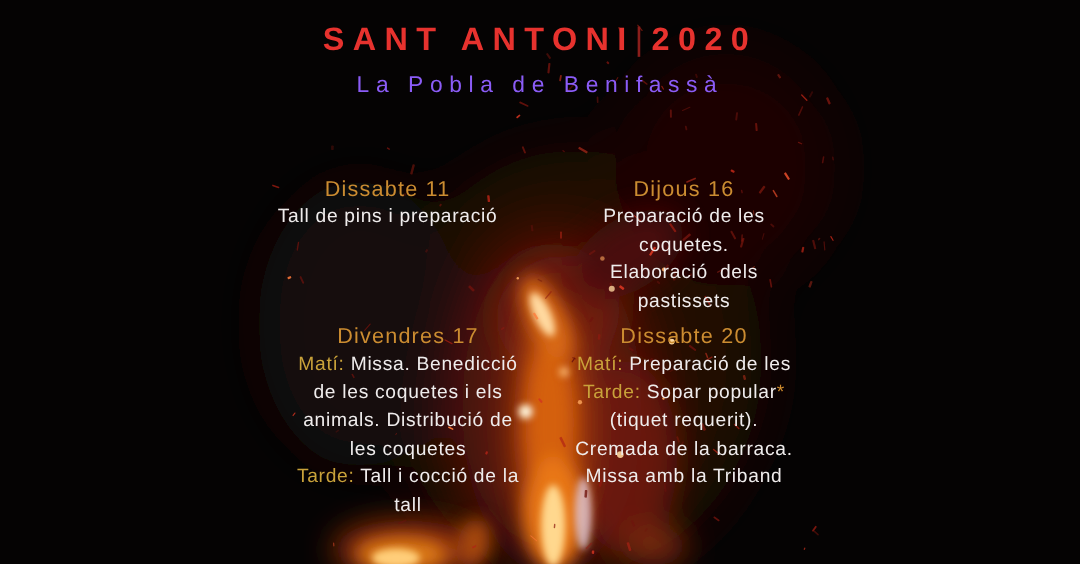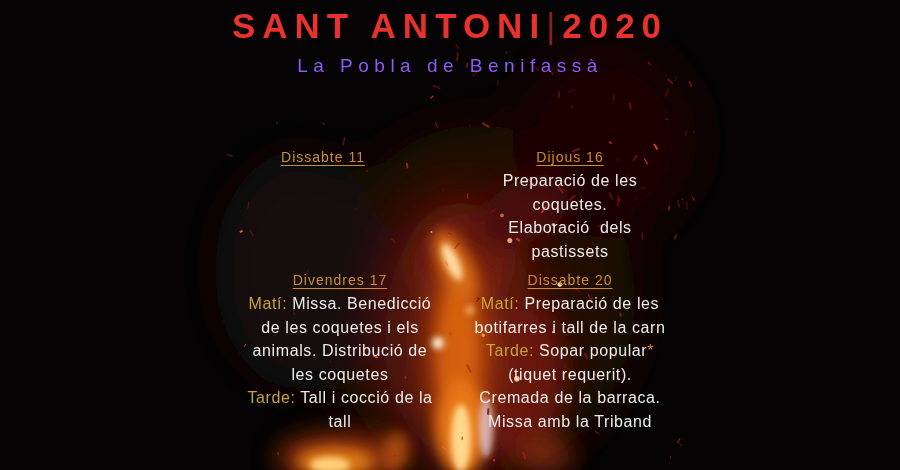--- a/index.html
+++ b/index.html
@@ -5,36 +5,36 @@
   html,body{margin:0;padding:0;background:#000;}
   .stage{
     position:relative;width:900px;height:470px;overflow:hidden;
     background:#050303;font-family:"Liberation Sans",sans-serif;
   }
   .fire{position:absolute;left:0;top:0;width:900px;height:470px;display:block;}
   .content{position:absolute;left:0;top:0;width:900px;height:470px;}
 
   .header{position:absolute;left:150px;top:6px;width:600px;text-align:center;}
   .title{
-    margin:0;font-size:35px;font-weight:bold;letter-spacing:7px;
+    margin:12px;font-size:27px;font-weight:bold;letter-spacing:7px;
     color:#e7322e;line-height:1.15;white-space:pre;
   }
   .title .bar{color:#8a1e1b;font-weight:400;}
   .subtitle{
     margin-top:9px;font-size:19px;letter-spacing:5.5px;color:#8b5cf6;white-space:pre;
   }
 
   .block{position:absolute;width:244px;text-align:center;}
   .b1{left:201px;top:145px;}
   .b2{left:448px;top:145px;}
   .b3{left:218px;top:268px;}
   .b4{left:448px;top:268px;}
   .day{
-    display:inline-block;font-size:14px;letter-spacing:1px;color:#cb8c31;
-    text-decoration:underline;text-underline-offset:3px;line-height:24px;
+    display:inline-block;font-size:18px;letter-spacing:1px;color:#cb8c31;
+    text-underline-offset:3px;line-height:24px;
   }
   .line{
     font-size:16px;letter-spacing:.6px;line-height:23.5px;
     color:#efecec;white-space:pre;
   }
   .pfx{color:#c9a23a;}
   .sfx{color:#cf8c2e;}
 </style>
 </head>
 <body>
@@ -229,20 +229,21 @@
 
   <div class="content">
 
     <div class="header">
       <h1 class="title"><span>SANT ANTONI</span><span class="bar">|</span><span>2020</span></h1>
       <div class="subtitle">La Pobla de Benifassà</div>
     </div>
 
     <section class="block b1">
       <div class="day">Dissabte 11</div>
+      <div class="line"><span class="pfx"></span><span class="txt">Tall de pins i preparació</span><span class="sfx"></span></div>
     </section>
 
     <section class="block b2">
       <div class="day">Dijous 16</div>
       <div class="line"><span class="pfx"></span><span class="txt">Preparació de les</span><span class="sfx"></span></div>
       <div class="line"><span class="pfx"></span><span class="txt">coquetes.</span><span class="sfx"></span></div>
       <div class="line"><span class="pfx"></span><span class="txt">Elaboració  dels</span><span class="sfx"></span></div>
       <div class="line"><span class="pfx"></span><span class="txt">pastissets</span><span class="sfx"></span></div>
     </section>
 
@@ -252,21 +253,20 @@
       <div class="line"><span class="pfx"></span><span class="txt">de les coquetes i els</span><span class="sfx"></span></div>
       <div class="line"><span class="pfx"></span><span class="txt">animals. Distribució de</span><span class="sfx"></span></div>
       <div class="line"><span class="pfx"></span><span class="txt">les coquetes</span><span class="sfx"></span></div>
       <div class="line"><span class="pfx">Tarde: </span><span class="txt">Tall i cocció de la</span><span class="sfx"></span></div>
       <div class="line"><span class="pfx"></span><span class="txt">tall</span><span class="sfx"></span></div>
     </section>
 
     <section class="block b4">
       <div class="day">Dissabte 20</div>
       <div class="line"><span class="pfx">Matí: </span><span class="txt">Preparació de les</span><span class="sfx"></span></div>
-      <div class="line"><span class="pfx"></span><span class="txt">botifarres i tall de la carn</span><span class="sfx"></span></div>
       <div class="line"><span class="pfx">Tarde: </span><span class="txt">Sopar popular</span><span class="sfx">*</span></div>
       <div class="line"><span class="pfx"></span><span class="txt">(tiquet requerit).</span><span class="sfx"></span></div>
       <div class="line"><span class="pfx"></span><span class="txt">Cremada de la barraca.</span><span class="sfx"></span></div>
       <div class="line"><span class="pfx"></span><span class="txt">Missa amb la Triband</span><span class="sfx"></span></div>
     </section>
 
   </div>
 </div>
 
 </body></html>

